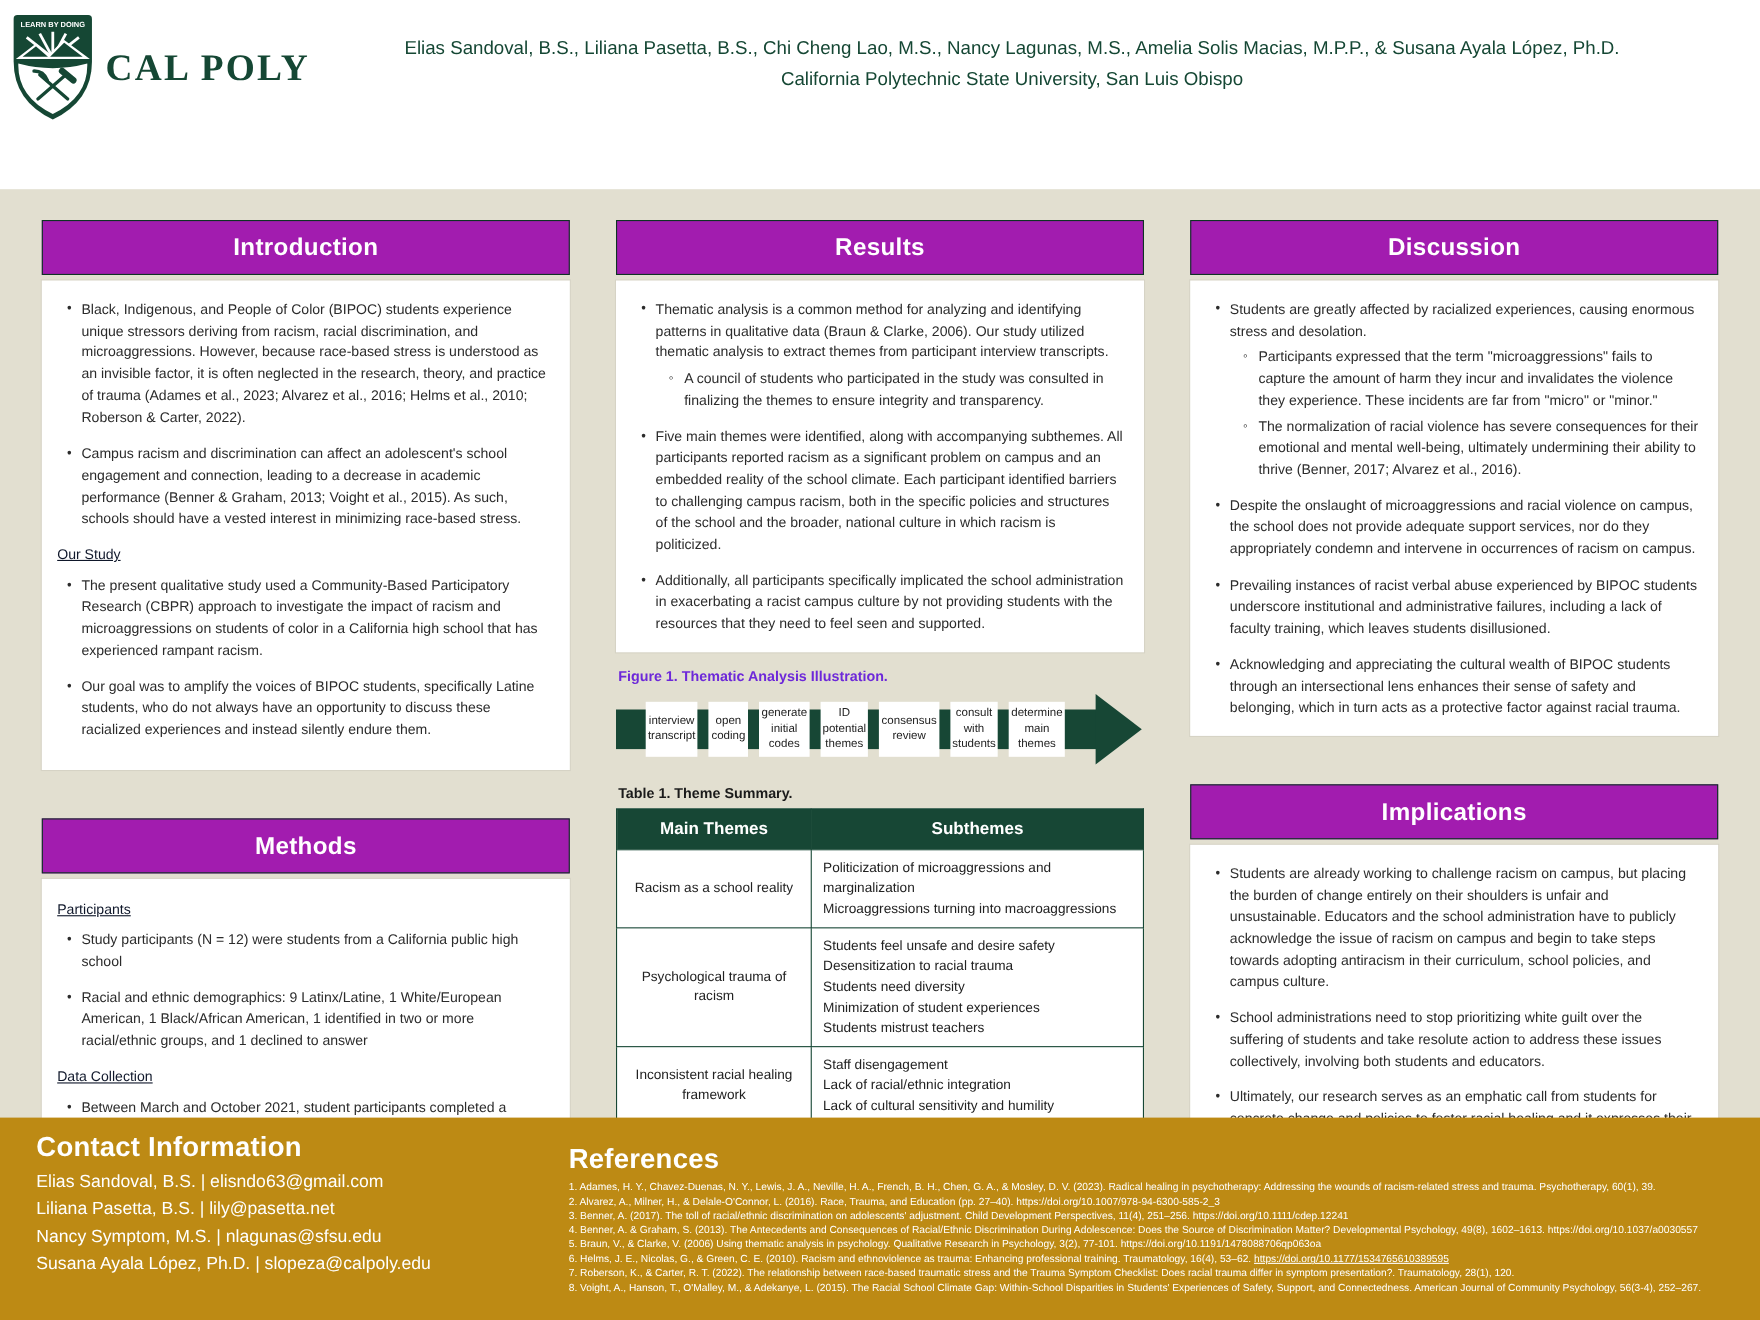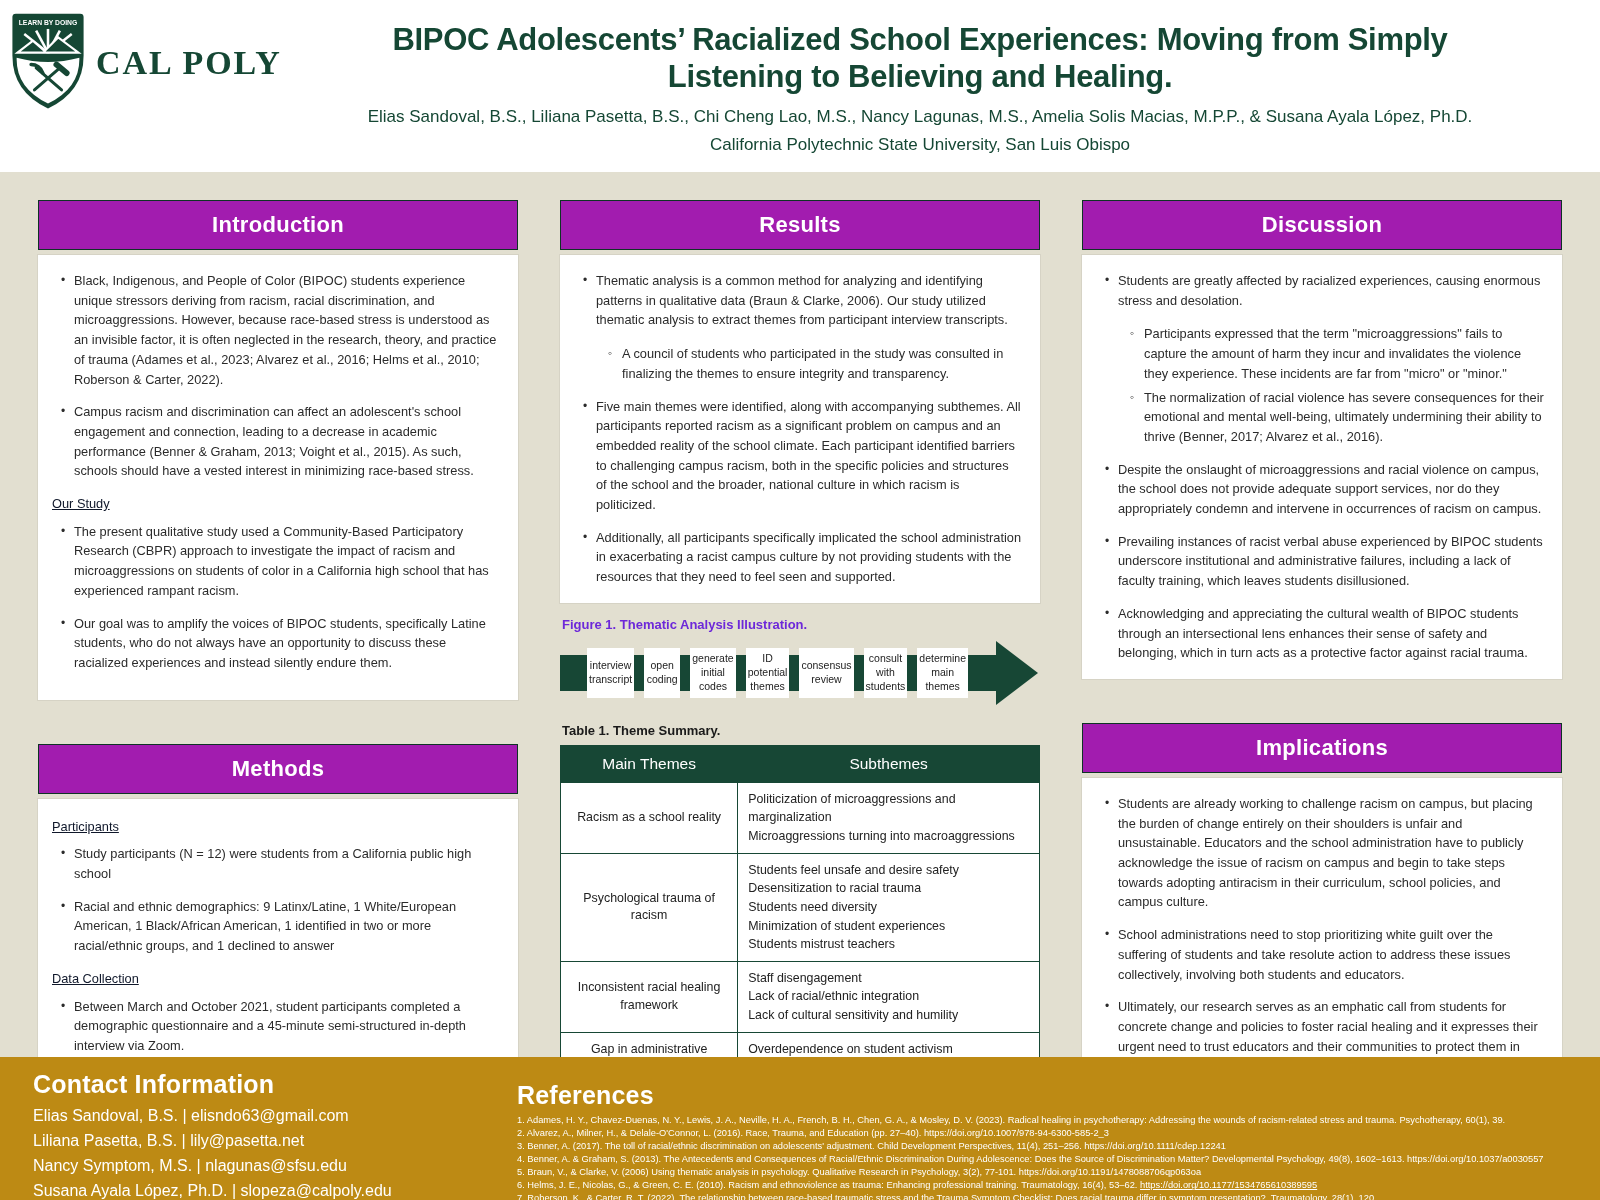--- a/index.html
+++ b/index.html
@@ -85,21 +85,21 @@
     line-height:1.54;
     box-shadow:0 0 0 1px rgba(0,0,0,0.05);
   }
   ul.blist { list-style:none; margin:0; padding:0 0 0 22px; }
   ul.blist > li { position:relative; margin-bottom:13px; }
   ul.blist > li::before {
     content:"•";
     position:absolute; left:-13px; top:0;
     font-size:12px; color:#2b2b2b;
   }
-  ul.sublist { list-style:none; margin:14px 0 0 0; padding:0 0 0 26px; }
+  ul.sublist { list-style:none; margin:4px 0 0 0; padding:0 0 0 26px; }
   ul.sublist > li { position:relative; margin-bottom:4px; }
   ul.sublist > li::before {
     content:"◦";
     position:absolute; left:-14px; top:0;
     font-size:12px; color:#2b2b2b;
   }
   .body-subhead {
     text-decoration:underline;
     margin:2px 0 8px 0;
     font-size:12.8px;
@@ -146,38 +146,38 @@
   }
   table.theme-table {
     width:100%;
     border-collapse:collapse;
     background:#ffffff;
   }
   table.theme-table th {
     background:#174735;
     color:#ffffff;
     font-size:15.5px;
-    font-weight:normal;
+    font-weight:bold;
     padding:9px 4px;
     border:1.6px solid #174735;
   }
   table.theme-table td {
     border:1.6px solid #174735;
     font-size:12.4px;
     color:#222222;
     padding:7px 10px;
     vertical-align:middle;
   }
   td.theme-cell { width:37%; text-align:center; line-height:1.4; }
   td.subs-cell { white-space:pre-line; line-height:1.5; }
   
   .footer {
     position:absolute;
     left:0; right:0; bottom:0;
-    height:143px;
+    height:184px;
     background:#BD8A14;
     color:#ffffff;
     display:flex;
   }
   .contact {
     flex:0 0 505px;
     padding:13px 0 0 33px;
   }
   .contact-title {
     font-size:25px;
@@ -233,21 +233,20 @@
       <g stroke="#154734" stroke-width="3.5" stroke-linecap="round">
         <line x1="34" y1="92" x2="64" y2="66"></line>
         <line x1="36" y1="66" x2="66" y2="92"></line>
         <path d="M60 62 L72 72" stroke-width="7"></path>
         <path d="M30 62 Q40 62 44 72" fill="none" stroke-width="4"></path>
       </g>
     </svg>
     <div class="logo-wordmark">CAL POLY</div>
   </div>
   <div class="header-text">
-    <div class="poster-title">BIPOC Adolescents’ Racialized School Experiences: Moving from Simply Listening to Believing and Healing.</div>
     <div class="authors">Elias Sandoval, B.S., Liliana Pasetta, B.S., Chi Cheng Lao, M.S., Nancy Lagunas, M.S., Amelia Solis Macias, M.P.P., &amp; Susana Ayala López, Ph.D.</div>
     <div class="affiliation">California Polytechnic State University, San Luis Obispo</div>
   </div>
 </div>
 
 <div class="content">
 
   <div class="col">
     <div class="section">
       <div class="section-header">Introduction</div>

